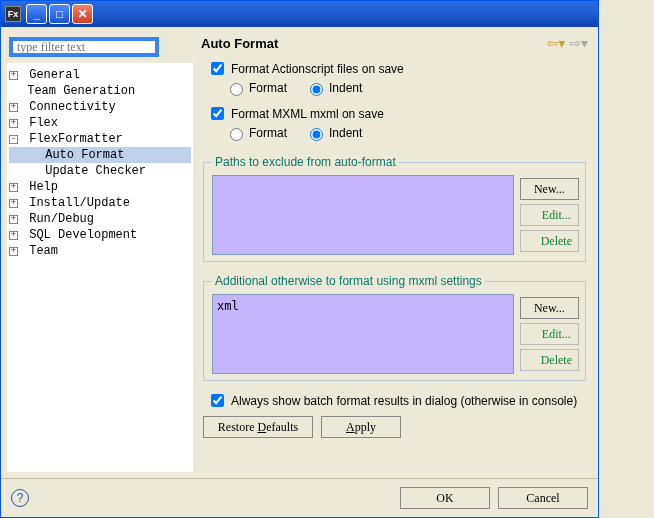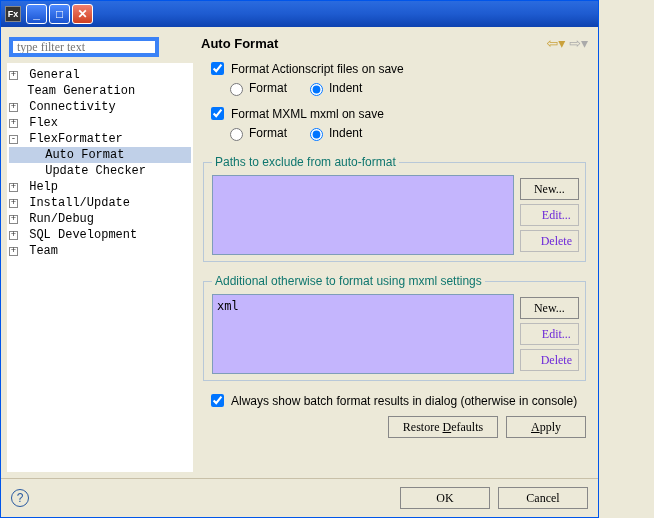--- a/index.html
+++ b/index.html
@@ -141,23 +141,23 @@
     height: 22px;
     min-width: 58px;
     background: #ece9d8;
     border: 1px solid #888;
     font-size: 12px;
     font-family: "SimSun", serif;
     cursor: pointer;
     padding: 0 6px;
     white-space: nowrap;
   }
-  .btn:disabled { color: #6d28d9; border-color:#bbb; cursor: default; padding-left: 20px; }
+  .btn:disabled { color: #15803d; border-color:#bbb; cursor: default; padding-left: 20px; }
   .bottom-row {
-    display:flex; justify-content:flex-end; gap:8px;
+    display:flex; justify-content:flex-start; gap:8px;
     margin: 4px 2px 0 2px;
   }
   .btn.wide { min-width: 110px; }
   .btn.mid { min-width: 80px; }
   .dialog-bottom {
     border-top: 1px solid #c8c0a8;
     padding: 8px 10px;
     display:flex; align-items:center;
   }
   .help-icon {

